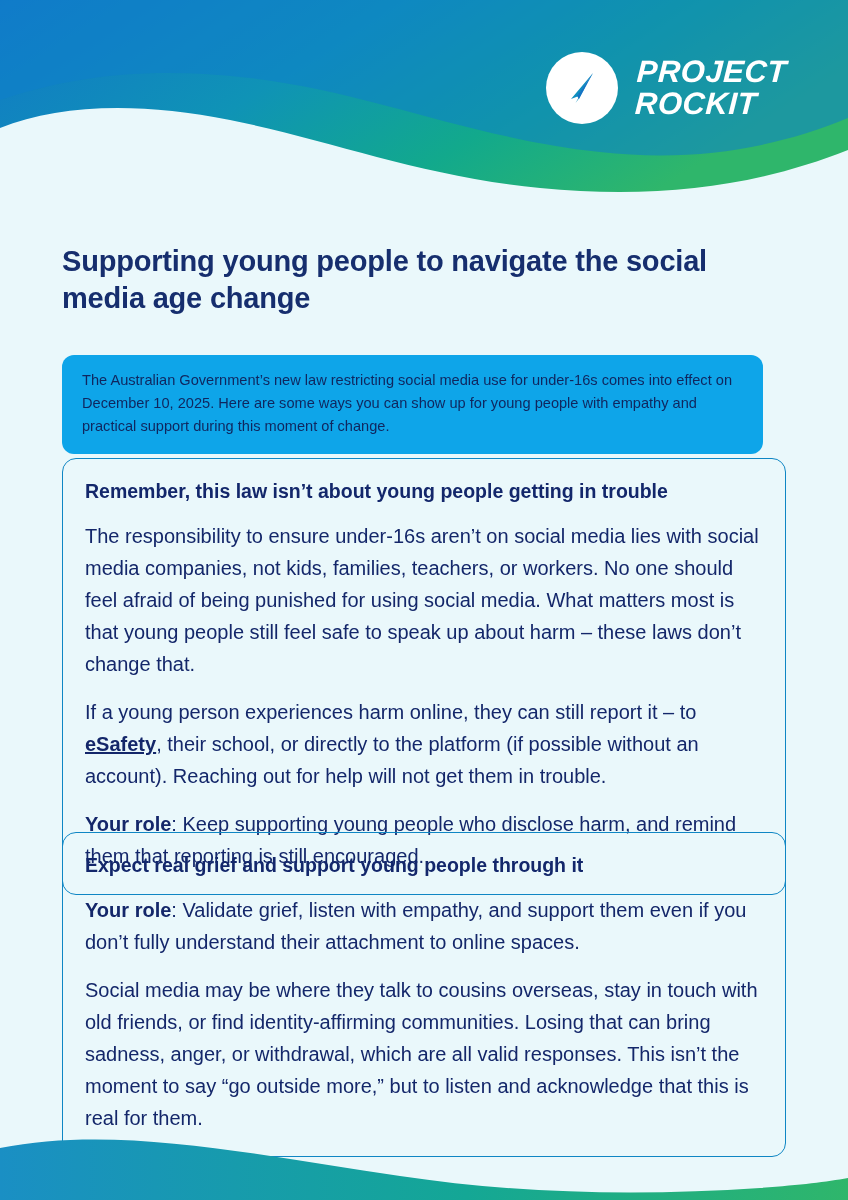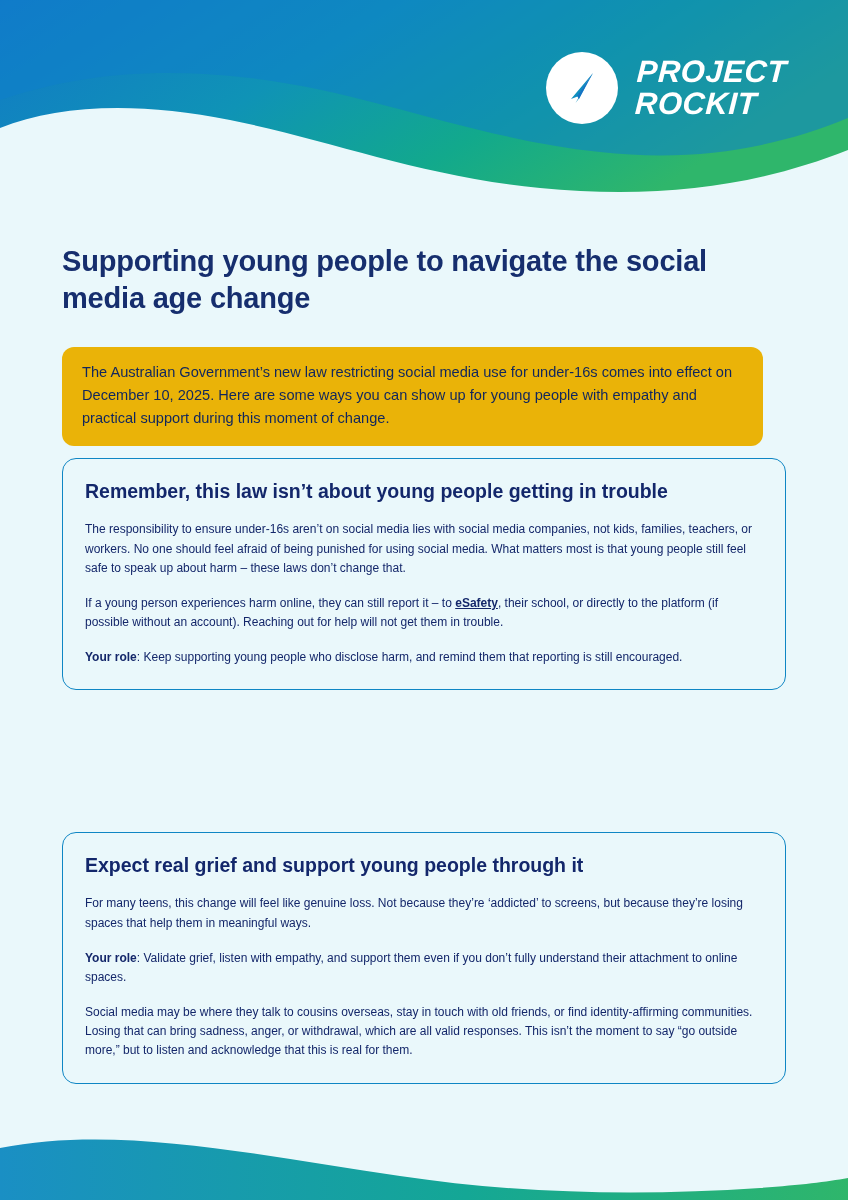--- a/index.html
+++ b/index.html
@@ -70,25 +70,25 @@
     color: #162e6e;
     font-size: 29px;
     font-weight: bold;
     line-height: 1.25;
     letter-spacing: -0.2px;
   }
 
   
   .intro {
     position: absolute;
-    top: 347px;
+    top: 355px;
     left: 62px;
     width: 701px;
     box-sizing: border-box;
-    background: #eab308;
+    background: #0ea5e9;
     border-radius: 12px;
     padding: 14px 20px 16px 20px;
     color: #10265e;
     font-size: 14.6px;
     line-height: 1.58;
   }
 
   
   .card {
     position: absolute;
@@ -103,21 +103,21 @@
   .card-title {
     color: #13276b;
     font-size: 19.5px;
     font-weight: bold;
     margin: 0 0 16px 0;
     line-height: 1.3;
   }
   .card p {
     margin: 0 0 16px 0;
     color: #14276a;
-    font-size: 12px;
+    font-size: 20px;
     line-height: 1.6;
   }
   .card p:last-child { margin-bottom: 0; }
   .card a {
     color: #14276a;
     font-weight: bold;
     text-decoration: underline;
   }
   .role-label { font-weight: bold; }
 
@@ -174,21 +174,20 @@
 
   <section class="card" id="card-1">
     <h2 class="card-title">Remember, this law isn’t about young people getting in trouble</h2>
     <p>The responsibility to ensure under-16s aren’t on social media lies with social media companies, not kids, families, teachers, or workers. No one should feel afraid of being punished for using social media. What matters most is that young people still feel safe to speak up about harm – these laws don’t change that.</p>
     <p><span>If a young person experiences harm online, they can still report it – to </span><a href="#">eSafety</a><span>, their school, or directly to the platform (if possible without an account). Reaching out for help will not get them in trouble.</span></p>
     <p><span class="role-label">Your role</span><span>: Keep supporting young people who disclose harm, and remind them that reporting is still encouraged.</span></p>
   </section>
 
   <section class="card" id="card-2">
     <h2 class="card-title">Expect real grief and support young people through it</h2>
-    <p>For many teens, this change will feel like genuine loss. Not because they’re ‘addicted’ to screens, but because they’re losing spaces that help them in meaningful ways.</p>
     <p><span class="role-label">Your role</span><span>: Validate grief, listen with empathy, and support them even if you don’t fully understand their attachment to online spaces.</span></p>
     <p>Social media may be where they talk to cousins overseas, stay in touch with old friends, or find identity-affirming communities. Losing that can bring sadness, anger, or withdrawal, which are  all valid responses. This isn’t the moment to say “go outside more,” but to listen and acknowledge that this is real for them.</p>
   </section>
 
   <div class="footer-wave">
     <svg width="848" height="90" viewBox="0 0 848 90" xmlns="http://www.w3.org/2000/svg" aria-hidden="true">
       <defs>
         <linearGradient id="gradBot" x1="0" y1="0" x2="1" y2="0">
           <stop offset="0%" stop-color="#1a8fc4"></stop>
           <stop offset="55%" stop-color="#14a795"></stop>

